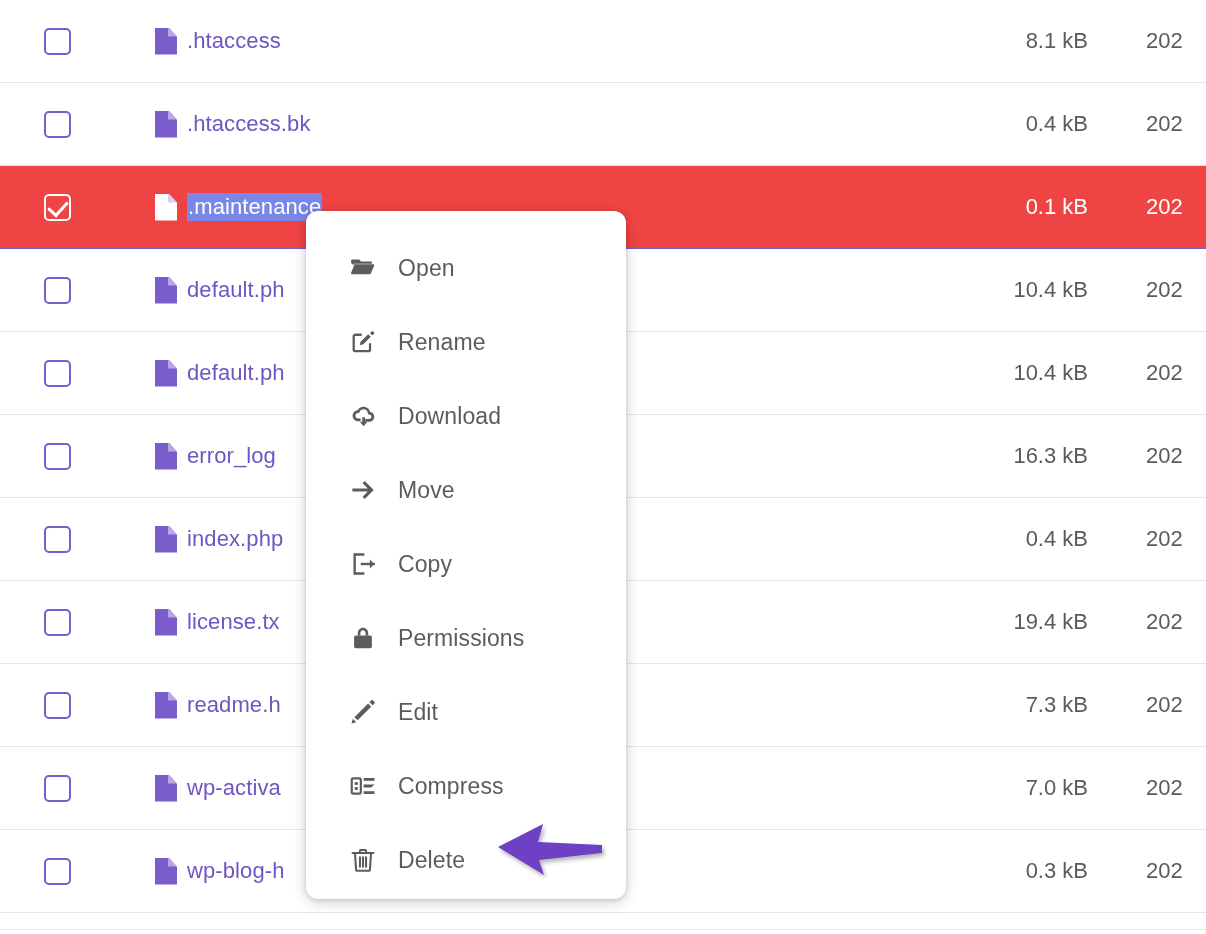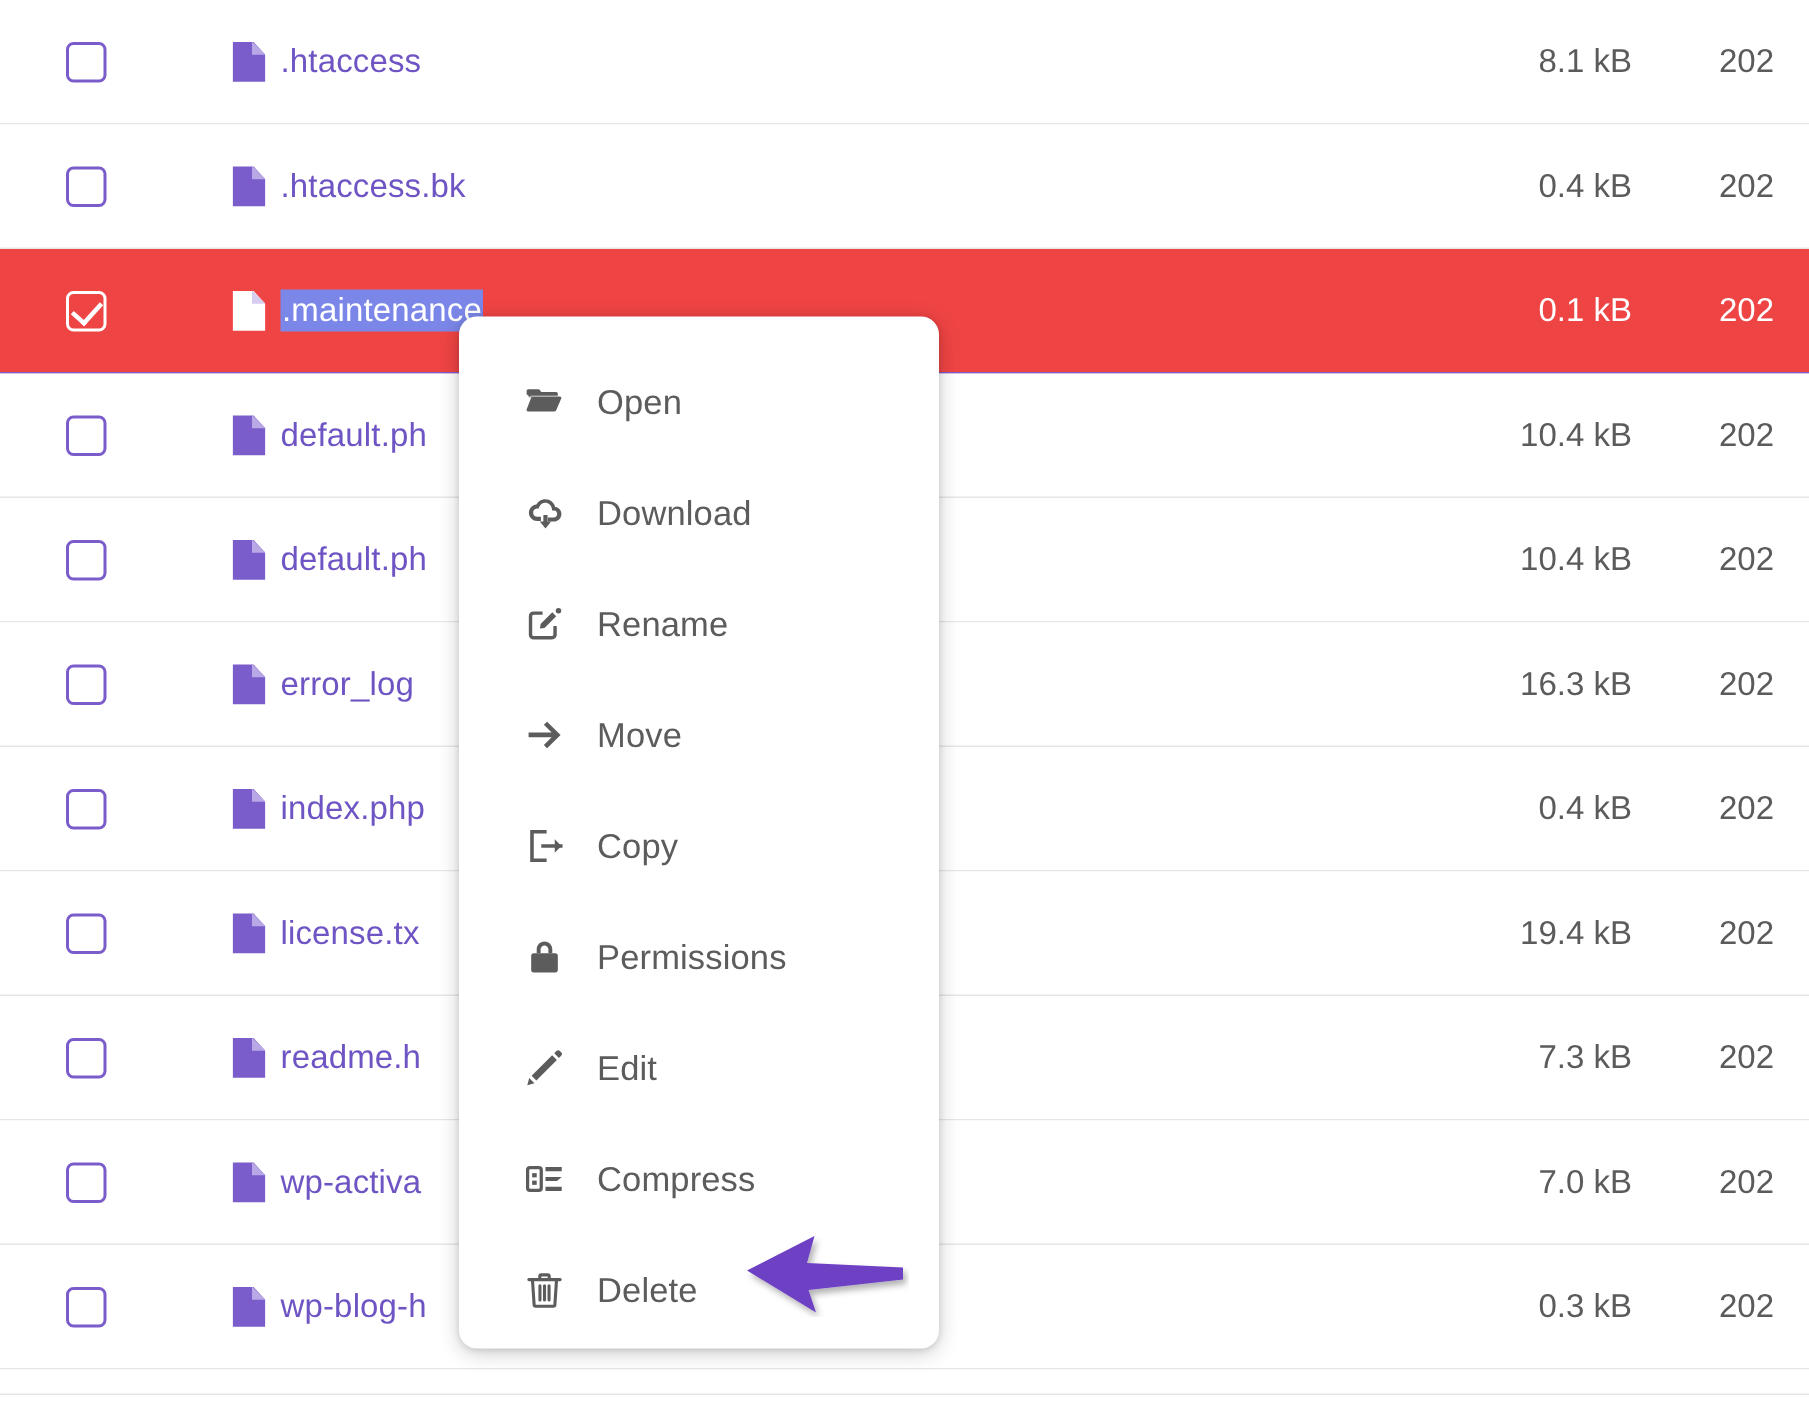--- a/index.html
+++ b/index.html
@@ -256,36 +256,36 @@
       <span class="micon">
         <svg width="26" height="26" viewBox="0 0 24 24" fill="currentColor">
           <path d="M2.2 8.6h19.3c.7 0 1.1.7.8 1.3l-3.1 7.2c-.2.4-.6.7-1.1.7H1.8c-.6 0-1-.6-.8-1.2l2.7-7c.1-.4.5-.6.9-.6H2.2z"></path>
           <path d="M1 7.3V5.2c0-.6.5-1.1 1.1-1.1h6.1c.4 0 .7.2.9.5l.9 1.3h9.1c.6 0 1.1.5 1.1 1.1v1.1H3.9c-.4 0-.8.2-1 .6L1 7.3z"></path>
         </svg>
       </span>
       <span class="mlabel">Open</span>
     </div>
     <div class="mitem">
       <span class="micon">
-        <svg width="26" height="26" viewBox="0 0 24 24" fill="currentColor">
-          <path d="M18.6 8.4C18 5.6 15.5 3.5 12.5 3.5c-2.4 0-4.5 1.3-5.5 3.3C4.4 7.1 2.4 9.2 2.4 11.8c0 2.8 2.3 5.1 5.1 5.1h2.3v-2.6H7.5c-1.4 0-2.5-1.1-2.5-2.5 0-1.3 1-2.4 2.3-2.5l1.1-.1.4-1c.6-1.5 2.1-2.5 3.7-2.5 2 0 3.7 1.5 4 3.5l.2 1.2 1.2.1c1.1.1 1.9 1 1.9 2.1 0 1.2-.9 2.1-2.1 2.1h-3.6v2.6h3.6c2.6 0 4.7-2.1 4.7-4.7 0-2.2-1.5-4-3.8-4.3z"></path>
-          <path d="M12.6 21.5l3.5-4.2h-2.2v-4.1h-2.6v4.1H9.1l3.5 4.2z"></path>
-        </svg>
-      </span>
-      <span class="mlabel">Download</span>
-    </div>
-    <div class="mitem">
-      <span class="micon">
         <svg width="26" height="26" viewBox="0 0 24 24" fill="none" stroke="currentColor" stroke-width="2.1">
           <path d="M18.5 13.2v5.4c0 1-.8 1.9-1.9 1.9H5.3c-1 0-1.9-.8-1.9-1.9V7.2c0-1 .8-1.9 1.9-1.9h5.5"></path>
           <path d="M9.2 14.8l.4-2.8 7.2-7.2 2.4 2.4-7.2 7.2-2.8.4z" fill="currentColor" stroke="none"></path>
           <circle cx="20.6" cy="3.8" r="1.7" fill="currentColor" stroke="none"></circle>
         </svg>
       </span>
       <span class="mlabel">Rename</span>
+    </div>
+    <div class="mitem">
+      <span class="micon">
+        <svg width="26" height="26" viewBox="0 0 24 24" fill="currentColor">
+          <path d="M18.6 8.4C18 5.6 15.5 3.5 12.5 3.5c-2.4 0-4.5 1.3-5.5 3.3C4.4 7.1 2.4 9.2 2.4 11.8c0 2.8 2.3 5.1 5.1 5.1h2.3v-2.6H7.5c-1.4 0-2.5-1.1-2.5-2.5 0-1.3 1-2.4 2.3-2.5l1.1-.1.4-1c.6-1.5 2.1-2.5 3.7-2.5 2 0 3.7 1.5 4 3.5l.2 1.2 1.2.1c1.1.1 1.9 1 1.9 2.1 0 1.2-.9 2.1-2.1 2.1h-3.6v2.6h3.6c2.6 0 4.7-2.1 4.7-4.7 0-2.2-1.5-4-3.8-4.3z"></path>
+          <path d="M12.6 21.5l3.5-4.2h-2.2v-4.1h-2.6v4.1H9.1l3.5 4.2z"></path>
+        </svg>
+      </span>
+      <span class="mlabel">Download</span>
     </div>
     <div class="mitem">
       <span class="micon">
         <svg width="26" height="26" viewBox="0 0 24 24" fill="currentColor">
           <path d="M13.6 3.8l8.3 8.2-8.3 8.2-2-2 4.8-4.8H2.2v-2.9h14.2L11.6 5.7z"></path>
         </svg>
       </span>
       <span class="mlabel">Move</span>
     </div>
     <div class="mitem">

